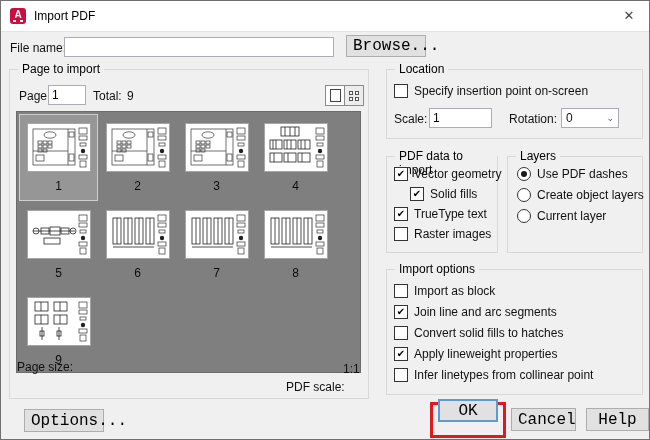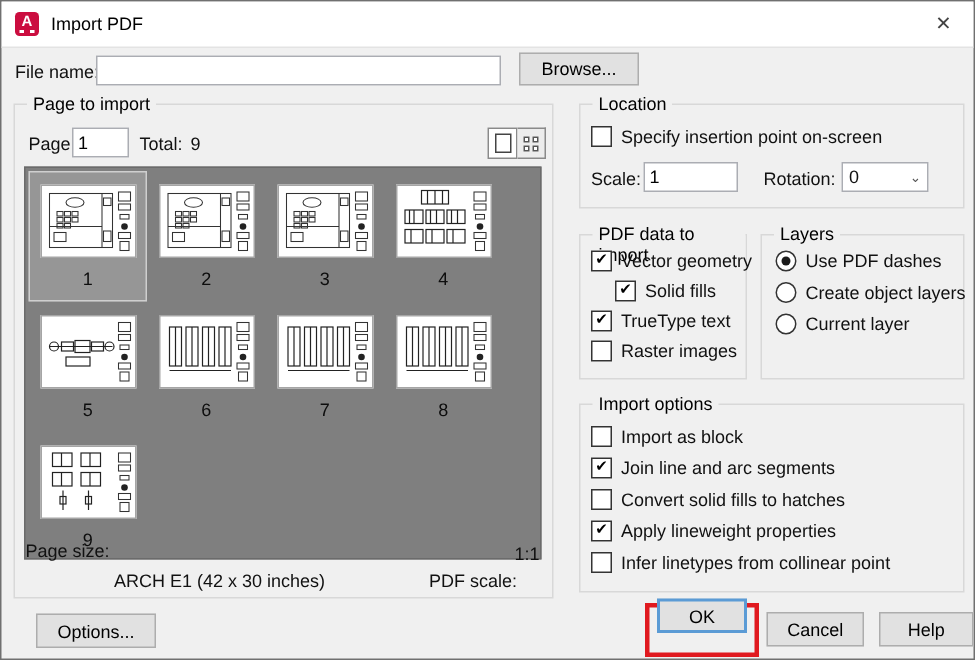--- a/index.html
+++ b/index.html
@@ -10,21 +10,21 @@
   #titlebar{position:absolute;left:0;top:0;width:100%;height:30px;background:#ffffff;border-bottom:1px solid #e3e3e3;}
   #app-icon{position:absolute;left:9px;top:7px;width:16px;height:16px;background:#cb0d3f;border-radius:3px;color:#fff;font-weight:bold;font-size:10px;text-align:center;line-height:13px;}
   #app-icon .bar{position:absolute;left:3px;bottom:2px;width:10px;height:2px;background:#fff;}
   #app-icon .bar i{position:absolute;left:3px;top:0;width:4px;height:2px;background:#cb0d3f;}
   #win-title{position:absolute;left:33px;top:8px;font-size:12px;color:#000;}
   #close-btn{position:absolute;right:0;top:0;width:40px;height:30px;text-align:center;line-height:30px;font-size:13px;color:#444;}
 
   
   #file-label{position:absolute;left:9px;top:40px;}
   #file-input{position:absolute;left:63px;top:36px;width:262px;height:18px;border:1px solid #abadb3;background:#fff;font-size:12px;padding:0 3px;}
-  .btn{position:absolute;background:#e1e1e1;border:1px solid #adadad;font-family:Liberation Sans, sans-serif;font-size:12px;color:#000;text-align:center;}
+  .btn{position:absolute;background:#e1e1e1;border:1px solid #adadad;font-family:Liberation Mono, monospace;font-size:16px;color:#000;text-align:center;}
   #browse-btn{left:345px;top:34px;width:80px;height:22px;}
 
   
   .group{position:absolute;border:1px solid #d8d8d8;background:#f0f0f0;box-sizing:border-box;}
   .gtitle{position:absolute;top:-8px;left:8px;background:#f0f0f0;padding:0 4px;color:#000;}
   #page-group{left:8px;top:68px;width:360px;height:330px;}
   #location-group{left:385px;top:68px;width:257px;height:70px;}
   #pdfdata-group{left:385px;top:155px;width:112px;height:97px;}
   #layers-group{left:506px;top:155px;width:136px;height:97px;}
   #importopt-group{left:385px;top:268px;width:257px;height:126px;}
@@ -366,21 +366,20 @@
                 <rect x="51" y="31" width="8" height="4"></rect>
                 <rect x="52" y="37" width="6" height="6"></rect>
               </g>
             </svg></div>
           <div class="tnum">9</div>
         </div>
       </div>
   </div>
 
   <div id="page-size-label">Page size:</div>
-  <div id="page-size-value">ARCH E1 (42 x 30 inches)</div>
   <div id="pdf-scale-label">PDF scale:</div>
   <div id="pdf-scale-value">1:1</div>
 
   <div class="group" id="location-group">
     <span class="gtitle">Location</span>
   </div>
   <div id="insertion-box">
       <div class="chkrow">
         <span class="cbox"></span>
         <span>Specify insertion point on-screen</span>

